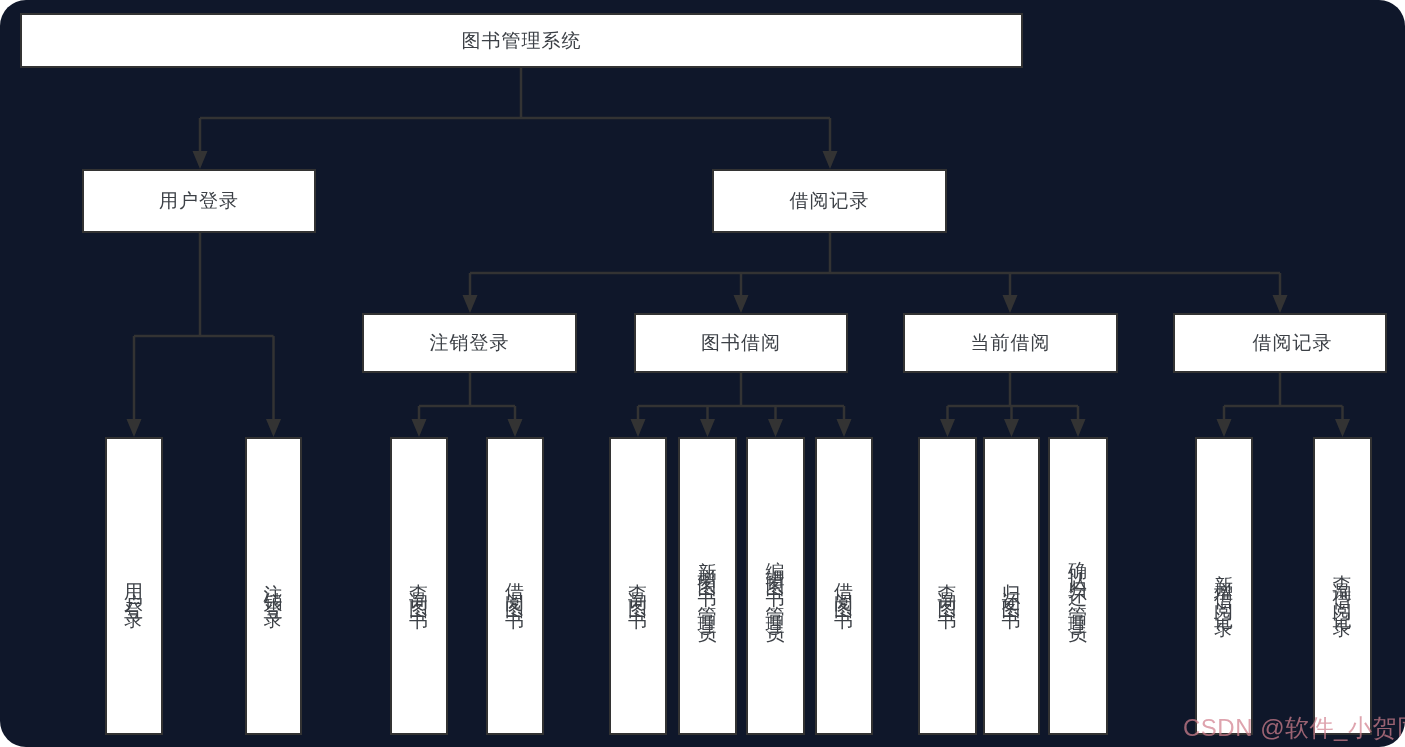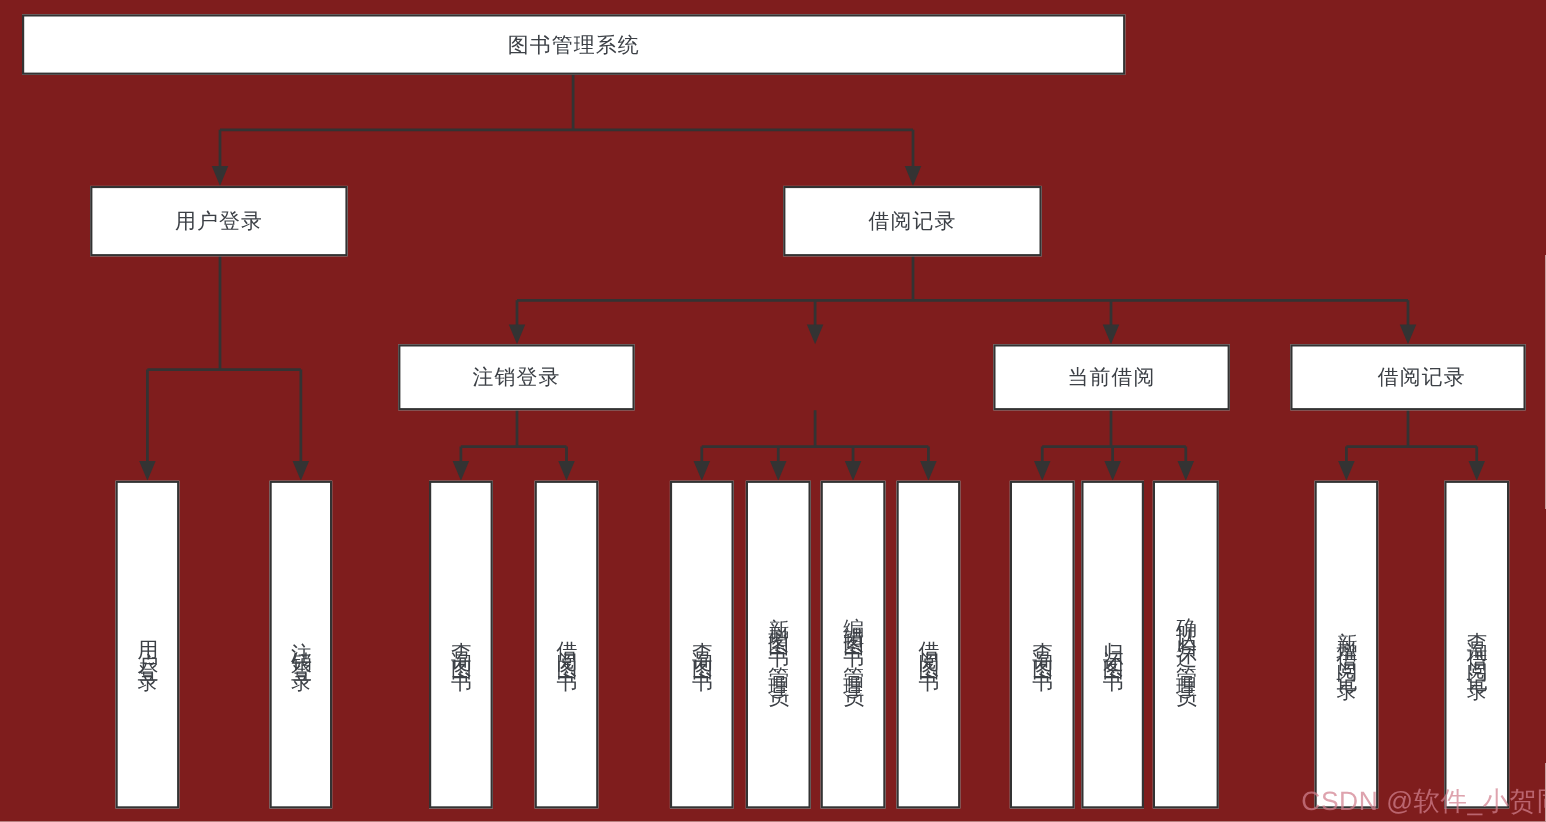--- a/index.html
+++ b/index.html
@@ -5,22 +5,23 @@
   html, body {
     margin: 0;
     padding: 0;
     background: #ffffff;
     font-family: "Liberation Sans", "DejaVu Sans", sans-serif;
   }
   #stage {
     position: relative;
     width: 1405px;
     height: 747px;
-    background: #7f1d1d;
+    background: #0f172a;
     overflow: hidden;
+    border-radius: 26px;
   }
   #connectors {
     position: absolute;
     left: 0;
     top: 0;
     width: 1405px;
     height: 747px;
     pointer-events: none;
   }
   .box {
@@ -109,20 +110,23 @@
   <div class="box" style="left:82px; top:169px; width:234px; height:64px;">
     <span class="hlabel">用户登录</span>
   </div>
   <div class="box" style="left:712px; top:169px; width:235px; height:64px;">
     <span class="hlabel">借阅记录</span>
   </div>
 
   <div class="box" style="left:362px; top:313px; width:215px; height:60px;">
     <span class="hlabel">注销登录</span>
   </div>
+  <div class="box" style="left:634px; top:313px; width:214px; height:60px;">
+    <span class="hlabel">图书借阅</span>
+  </div>
   <div class="box" style="left:903px; top:313px; width:215px; height:60px;font-family:Liberation Serif, serif;">
     <span class="hlabel">当前借阅</span>
   </div>
   <div class="box" style="left:1173px; top:313px; width:214px; height:60px;padding-left:25px;">
     <span class="hlabel">借阅记录</span>
   </div>
 
   <div class="box vbox" style="left:105px; top:437px; width:58px; height:298px;">
     <span class="vlabel">用户登录</span>
   </div>

